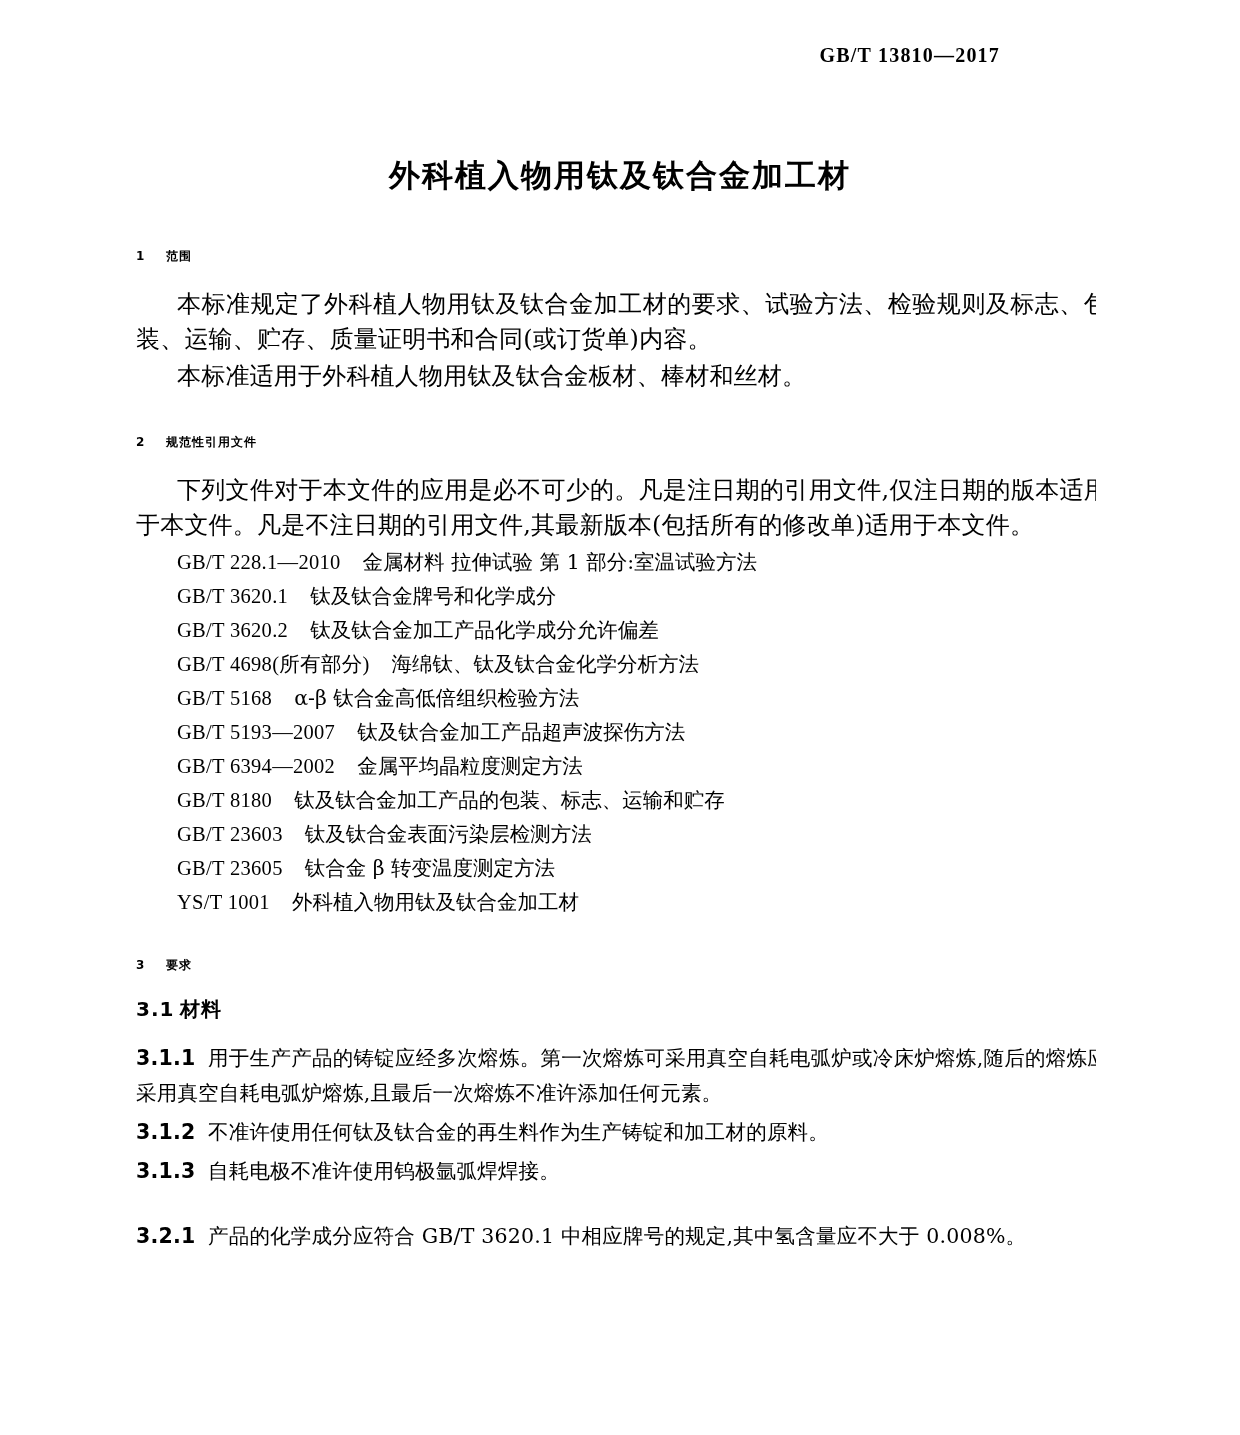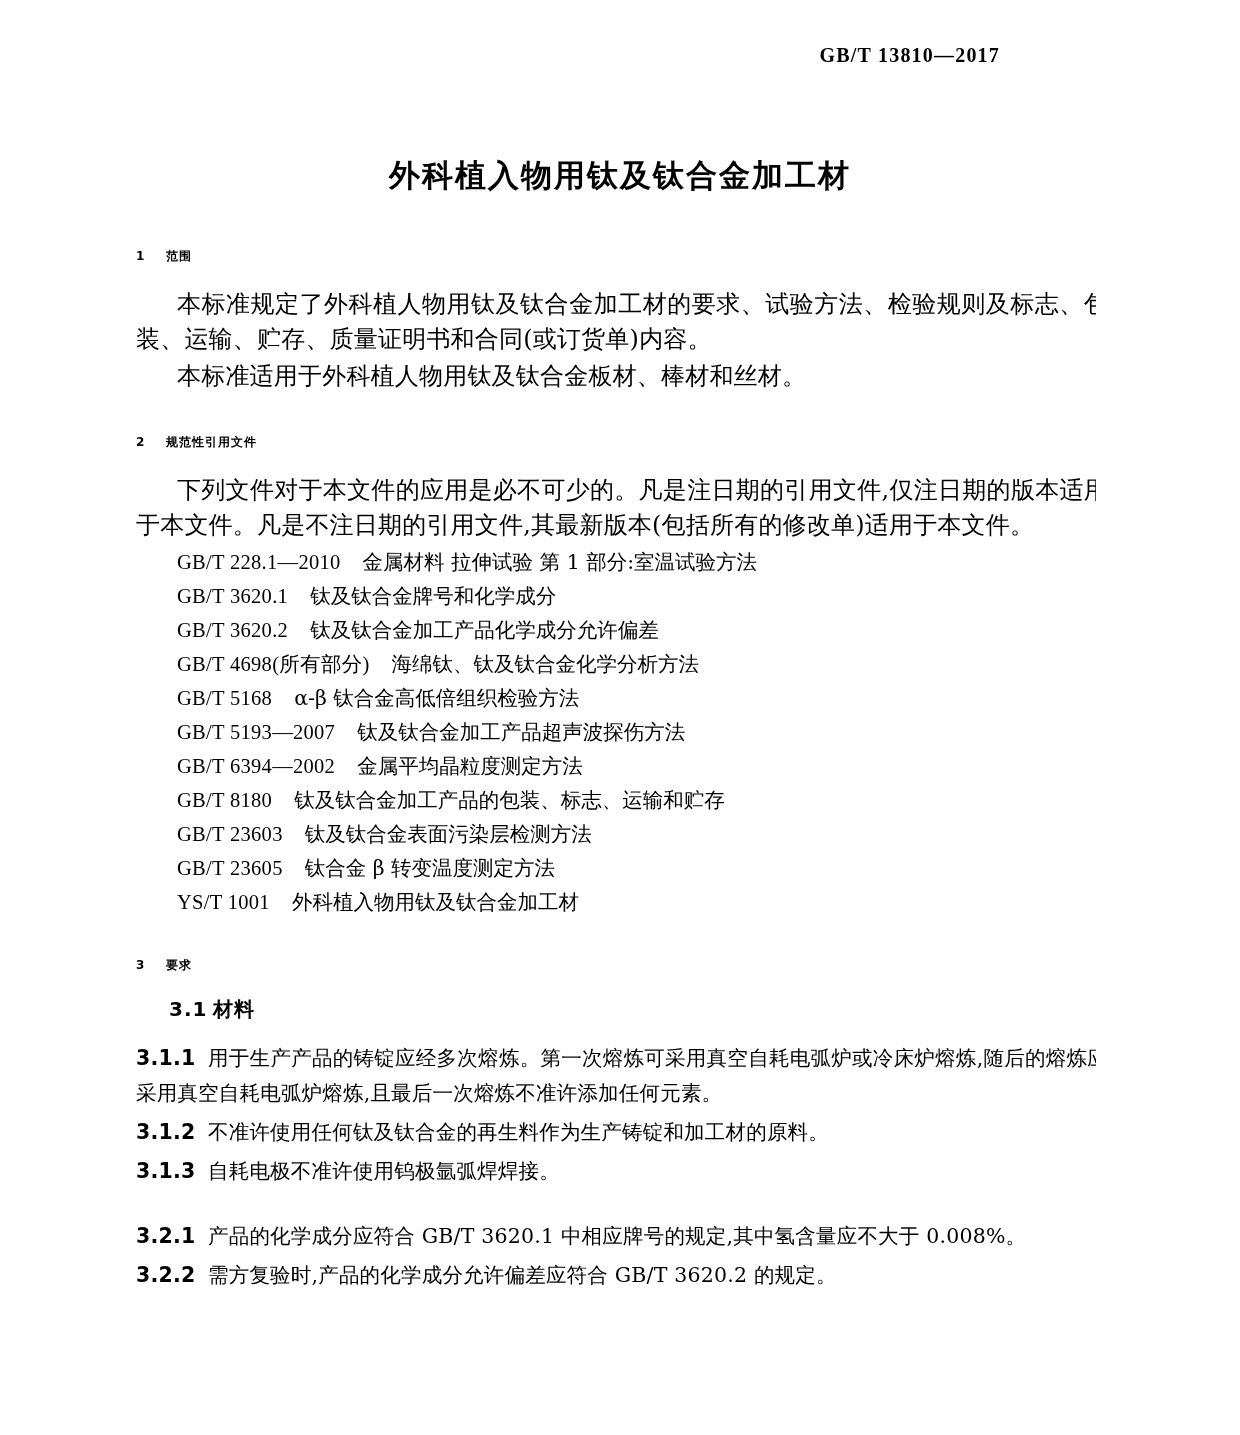--- a/index.html
+++ b/index.html
@@ -51,21 +51,21 @@
     margin: 0 0 22px 0;
   }
   .h1 .num { display: inline-block; min-width: 30px; }
   .h2 {
     font-size: 20px;
     font-weight: 700;
     font-family: "DejaVu Sans", "Liberation Sans", sans-serif;
     letter-spacing: 1px;
     margin: 0 0 18px 0;
   }
-  .h2 .num { display: inline-block; min-width: 44px; margin-left: 33px; }
+  .h2 .num { display: inline-block; min-width: 44px; }
   .para {
     font-size: 24px;
     line-height: 35px;
     text-align: justify;
     margin: 0 0 2px 0;
     text-indent: 41px;
     letter-spacing: 0.2px;
   }
   .clause {
     font-size: 20.5px;
@@ -146,16 +146,15 @@
     </div>
 
     <p class="clause"><span class="cnum">3.1.1</span><span>用于生产产品的铸锭应经多次熔炼。第一次熔炼可采用真空自耗电弧炉或冷床炉熔炼,随后的熔炼应采用真空自耗电弧炉熔炼,且最后一次熔炼不准许添加任何元素。</span></p>
     <p class="clause"><span class="cnum">3.1.2</span><span>不准许使用任何钛及钛合金的再生料作为生产铸锭和加工材的原料。</span></p>
     <p class="clause"><span class="cnum">3.1.3</span><span>自耗电极不准许使用钨极氩弧焊焊接。</span></p>
 
     <div class="block-gap-4"></div>
 
 
     <p class="clause"><span class="cnum">3.2.1</span><span>产品的化学成分应符合 GB/T 3620.1 中相应牌号的规定,其中氢含量应不大于 0.008%。</span></p>
-    <p class="clause"><span class="cnum">3.2.2</span><span>需方复验时,产品的化学成分允许偏差应符合 GB/T 3620.2 的规定。</span></p>
 
   </div>
 </div>
 
 </body></html>

